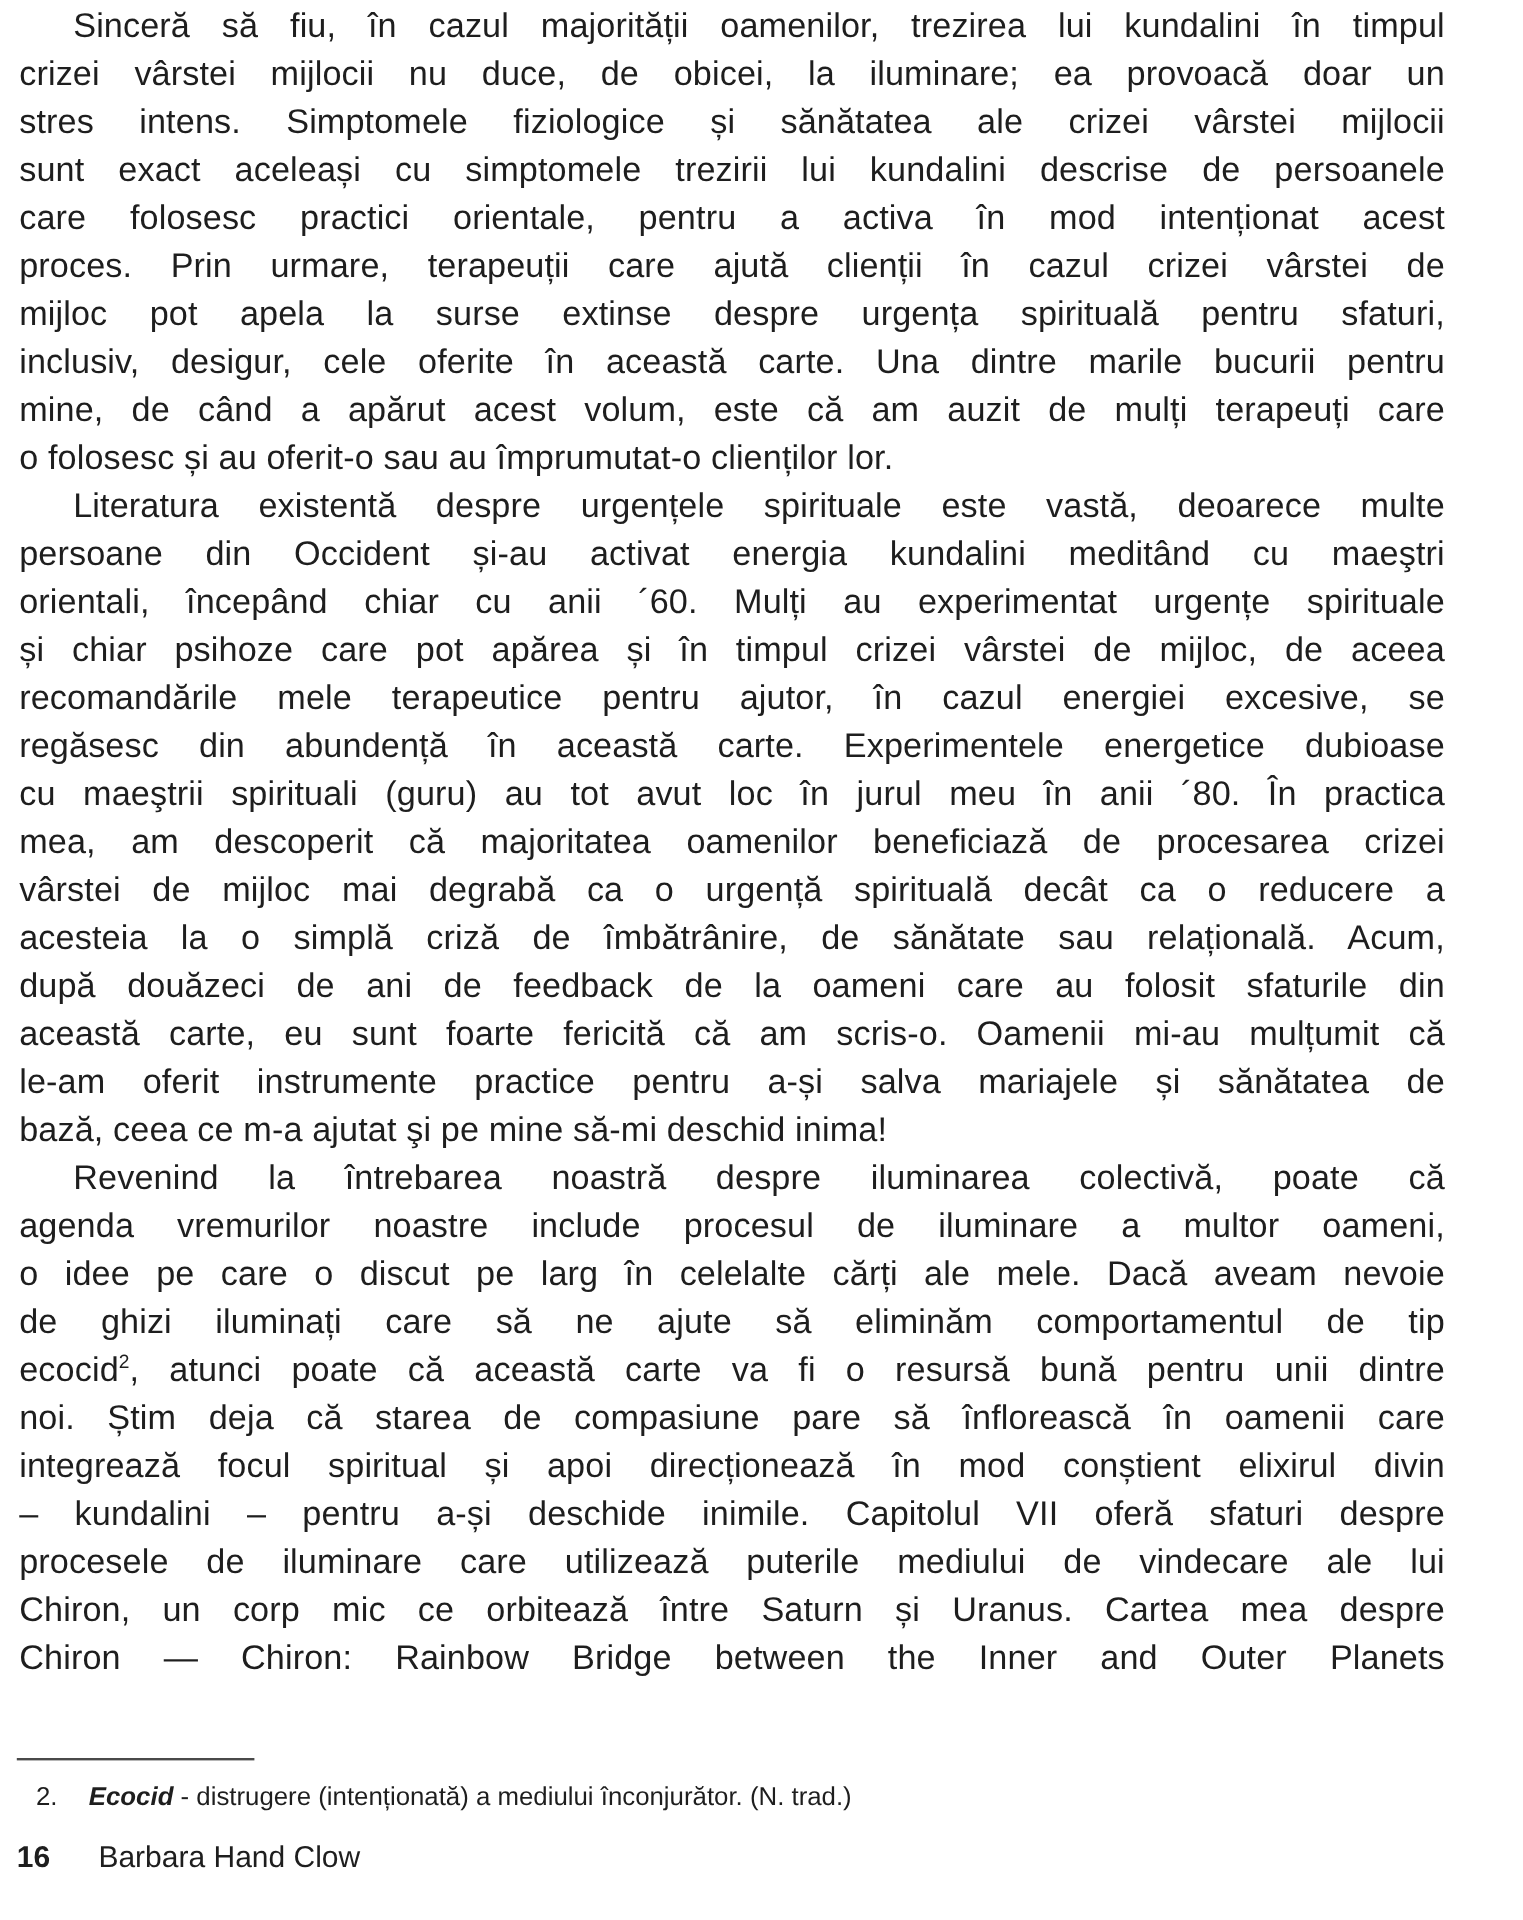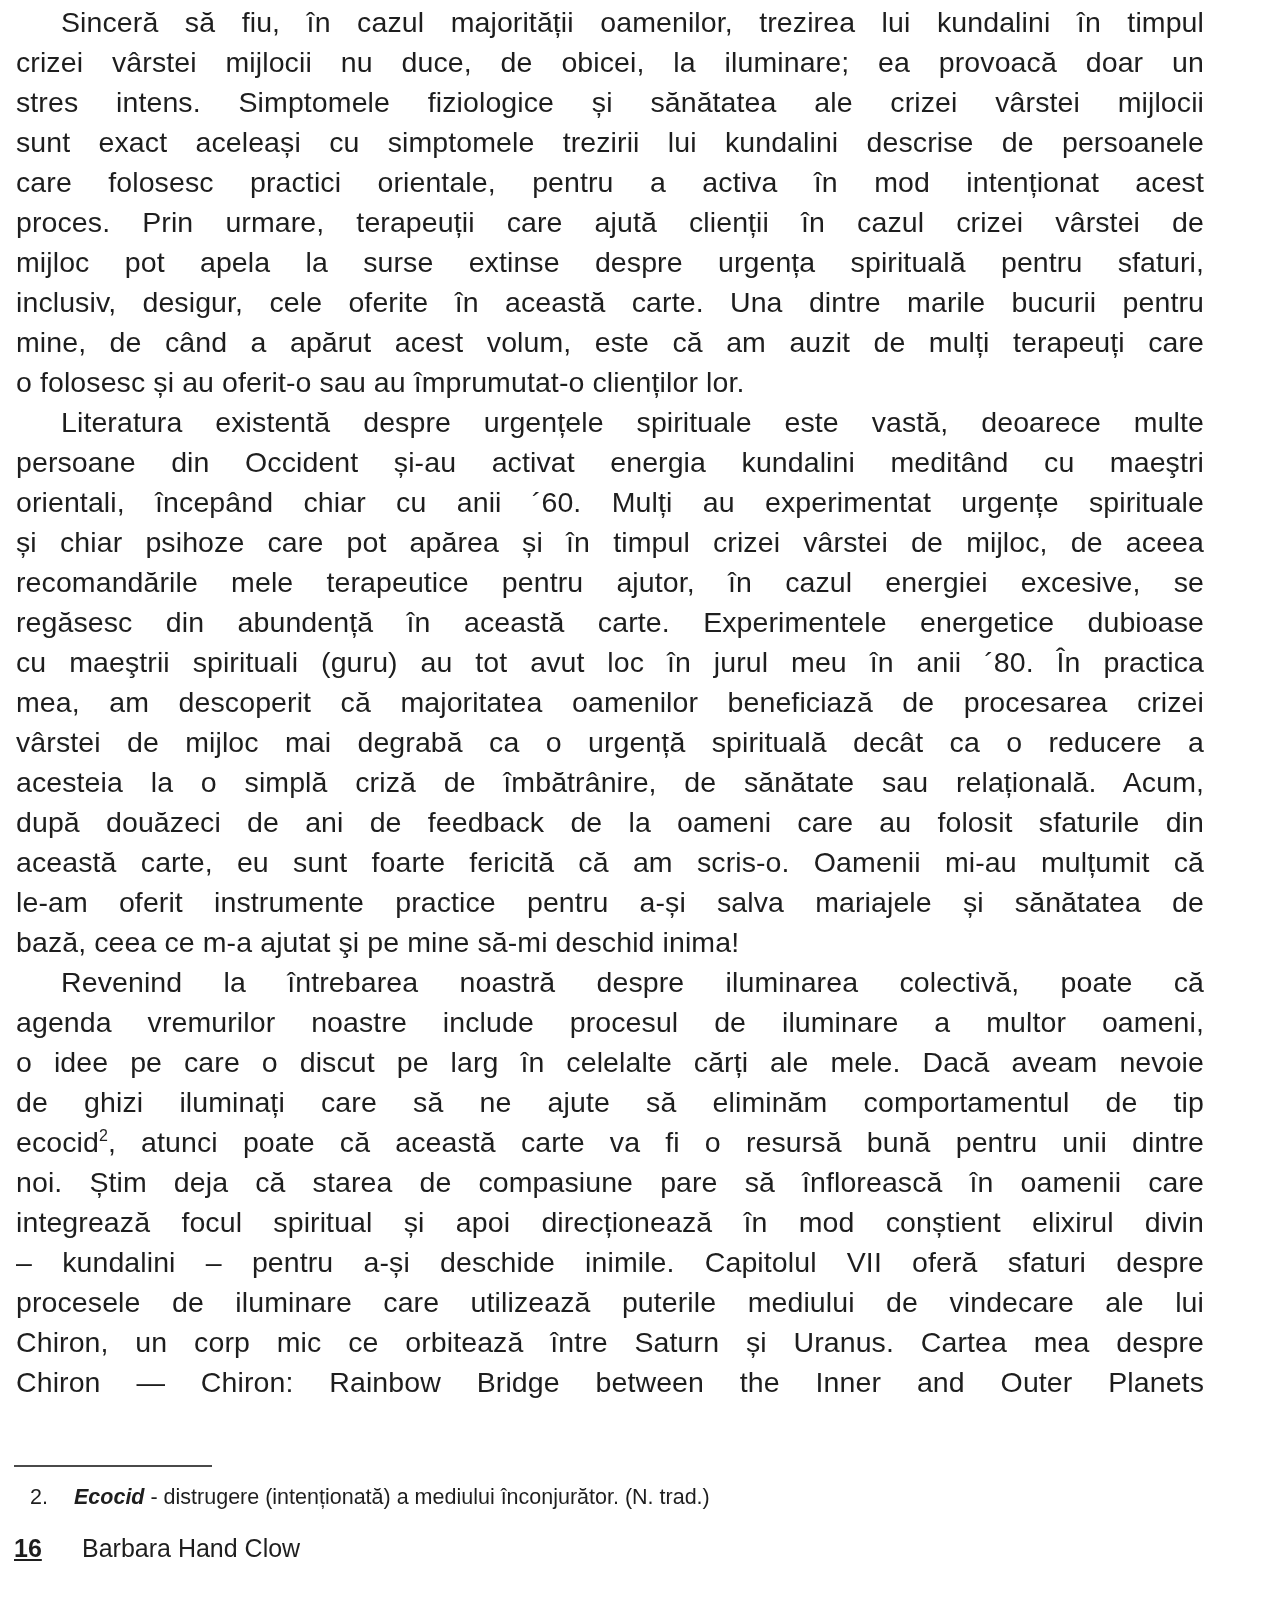--- a/index.html
+++ b/index.html
@@ -77,21 +77,20 @@
       left: 14px;
       top: 1531px;
       font-size: 25px;
       line-height: 34px;
       white-space: nowrap;
     }
     .footer .page-num {
       font-weight: bold;
       display: inline-block;
       width: 68px;
-      text-decoration: underline;
     }
   </style>
 </head>
 <body>
 
 <div class="page">
   <div class="body-text" id="body-text">
       <div class="line indent"><span>Sinceră să fiu, în cazul majorității oamenilor, trezirea lui kundalini în timpul</span></div>
       <div class="line"><span>crizei vârstei mijlocii </span><span class="it">nu</span><span> duce, de obicei, la iluminare; ea provoacă doar un</span></div>
       <div class="line"><span>stres intens. Simptomele fiziologice și sănătatea ale crizei vârstei mijlocii</span></div>

